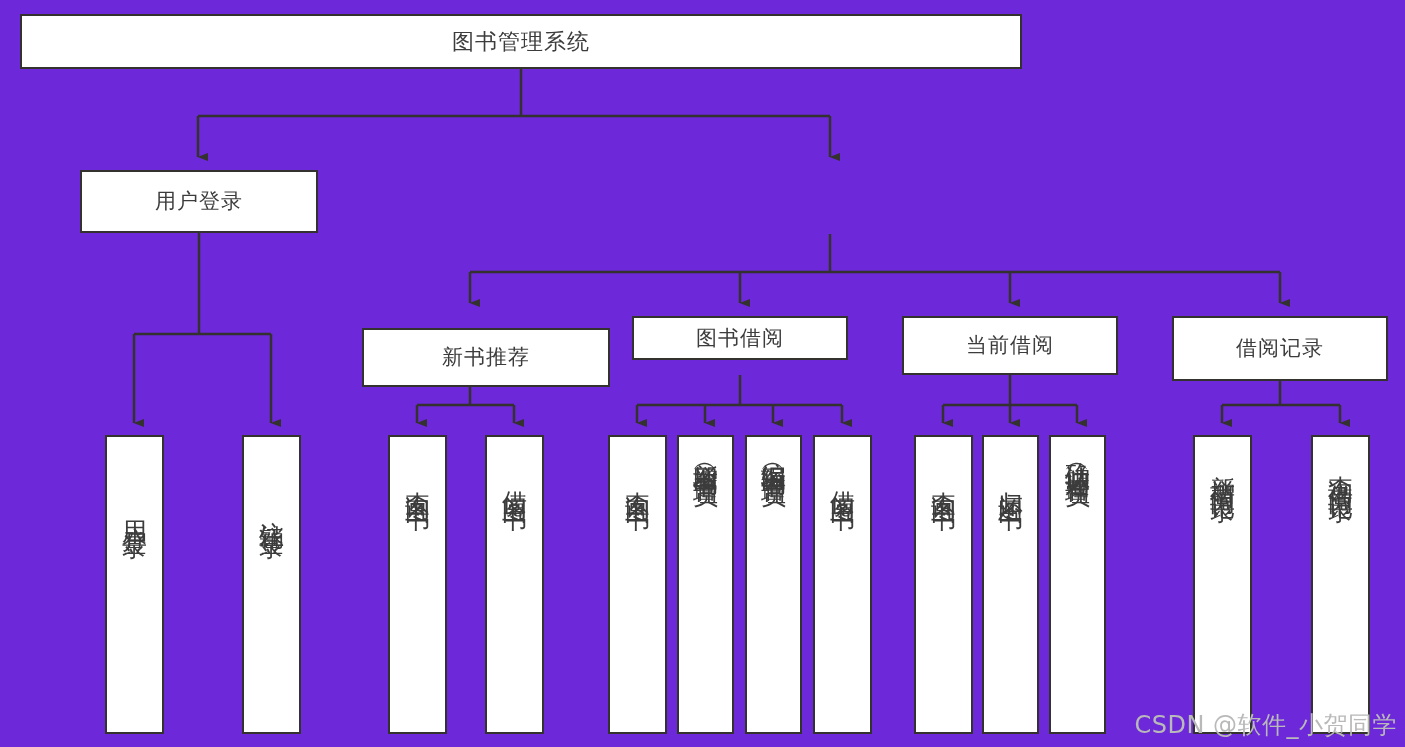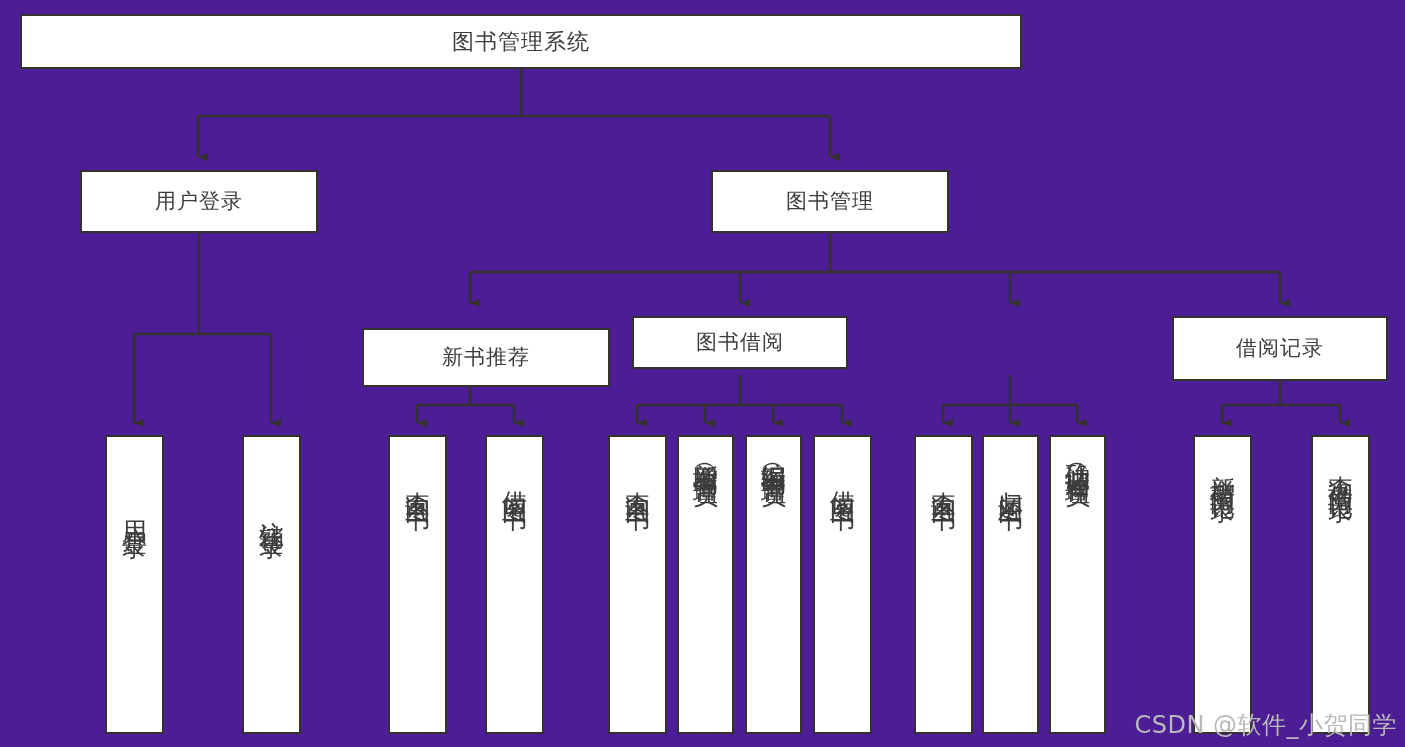--- a/index.html
+++ b/index.html
@@ -1,21 +1,21 @@
 <!DOCTYPE html>
 <html><head>
 <meta charset="utf-8">
 <style>
   html,body{margin:0;padding:0;background:#ffffff;}
   body{font-family:"DejaVu Sans","Liberation Sans",sans-serif;}
   #canvas{
     position:relative;
     width:1405px;
     height:747px;
-    background:#4c1d95;
+    background:#6d28d9;
     overflow:hidden;
   }
   #wires{position:absolute;left:0;top:0;width:1405px;height:747px;pointer-events:none;}
   .node{
     position:absolute;
     box-sizing:border-box;
     border:2.5px solid #33322f;
     background:#ffffff;
     display:flex;
     align-items:center;
@@ -116,29 +116,29 @@
     </g>
   </svg>
 
   <div class="node h-node root" style="left:20px;top:14px;width:1002px;height:55px;">
     <span class="lbl">图书管理系统</span>
   </div>
 
   <div class="node h-node" style="left:80px;top:170px;width:238px;height:63px;">
     <span class="lbl">用户登录</span>
   </div>
-  <div class="node h-node" style="left:711px;top:170px;width:238px;height:63px;">
-    <span class="lbl">图书管理</span>
-  </div>
 
   <div class="node h-node" style="left:362px;top:328px;width:248px;height:59px;">
     <span class="lbl">新书推荐</span>
   </div>
-  <div class="node h-node" style="left:632px;top:316px;width:216px;height:53px;">
+  <div class="node h-node" style="left:632px;top:316px;width:216px;height:44px;">
     <span class="lbl">图书借阅</span>
+  </div>
+  <div class="node h-node" style="left:902px;top:316px;width:216px;height:59px;">
+    <span class="lbl">当前借阅</span>
   </div>
   <div class="node h-node" style="left:1172px;top:316px;width:216px;height:65px;">
     <span class="lbl">借阅记录</span>
   </div>
 
   <div class="node v-node mid2" style="left:105px;top:435px;width:59px;height:299px;">
     <span class="lbl">用户登录</span>
   </div>
   <div class="node v-node mid2" style="left:242px;top:435px;width:59px;height:299px;">
     <span class="lbl">注销登录</span>

